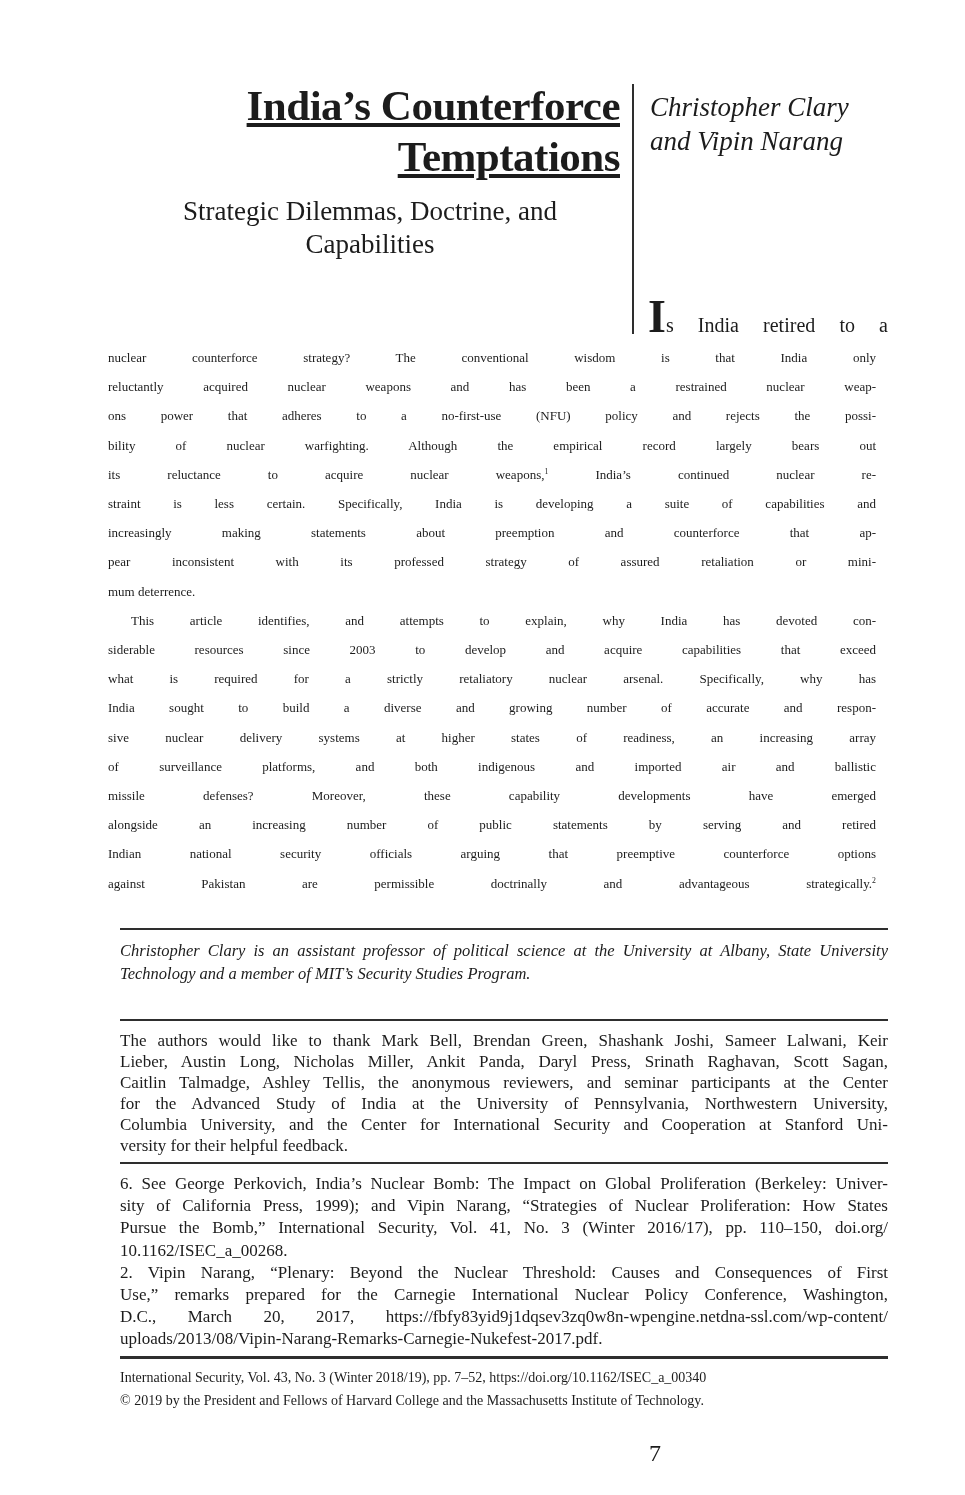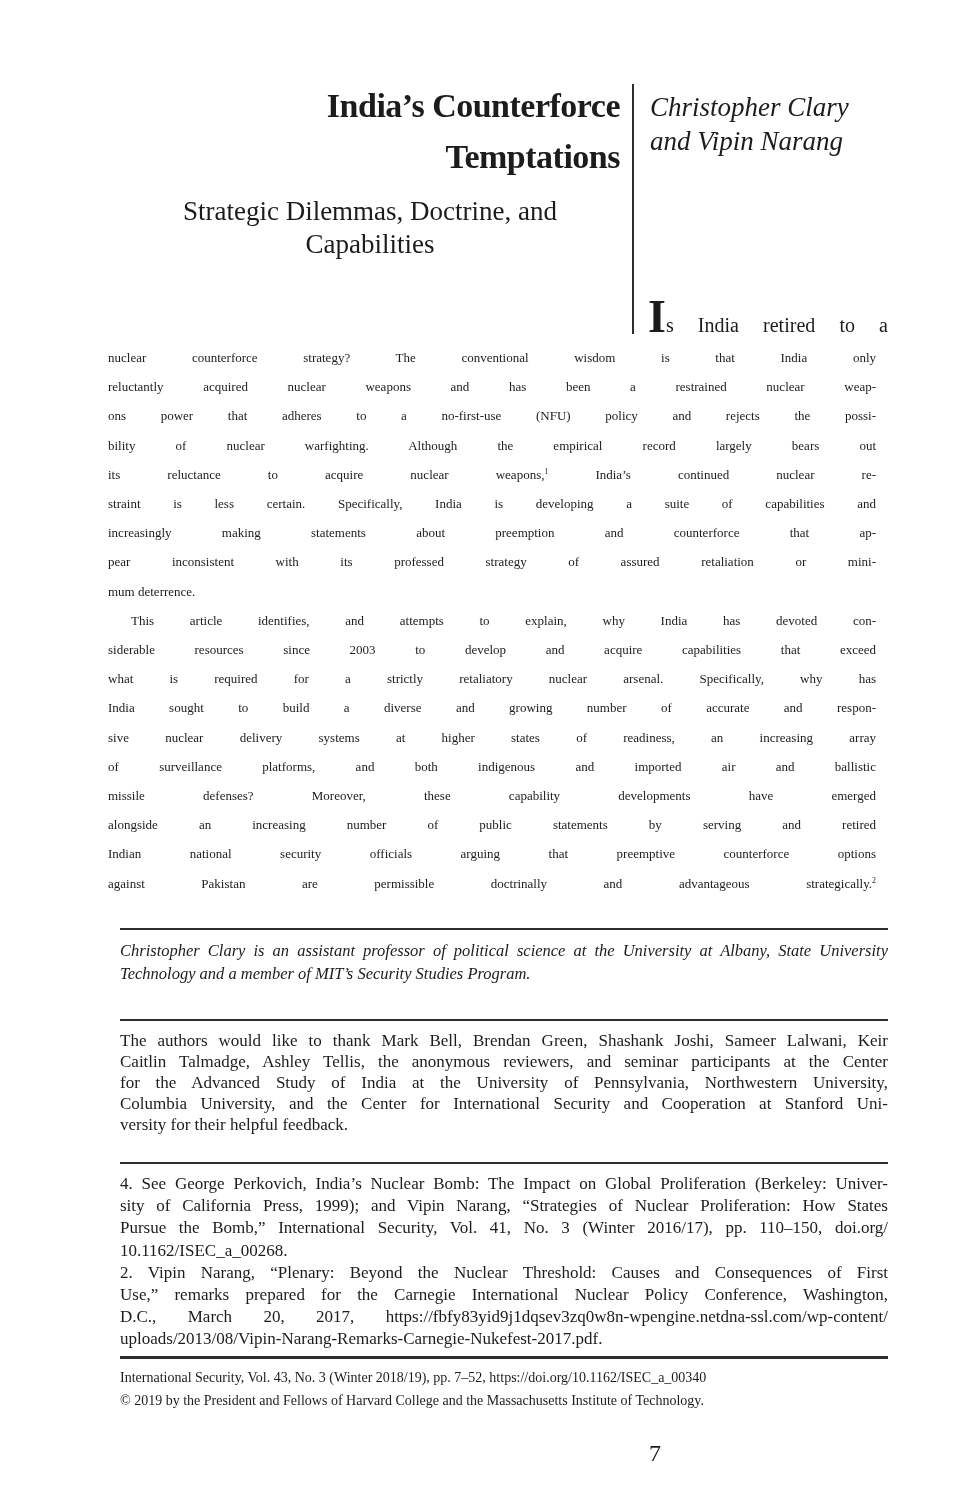--- a/index.html
+++ b/index.html
@@ -14,24 +14,25 @@
   }
 
   
   .title-block {
     position: absolute;
     left: 120px; top: 80px;
     width: 500px;
     text-align: right;
   }
   .title-line {
-    font-size: 34px;
+    font-size: 43px;
     line-height: 51px;
     font-weight: 700;
     letter-spacing: -0.5px;
+    text-decoration: underline;
   }
   .subtitle-group { margin-top: 13px; }
   .subtitle-line {
     font-size: 27px;
     line-height: 33px;
     font-weight: 400;
     text-align: center;
   }
   .divider {
     position: absolute;
@@ -192,31 +193,32 @@
 
   <div class="bio">
       <div class="tline"><span>Christopher Clary is an assistant professor of political science at the University at Albany, State University</span></div>
       <div class="tline last"><span>Technology and a member of MIT’s Security Studies Program.</span></div>
     </div>
 
   <div class="rule rule2"></div>
 
   <div class="ack">
       <div class="tline"><span>The authors would like to thank Mark Bell, Brendan Green, Shashank Joshi, Sameer Lalwani, Keir</span></div>
+      <div class="tline"><span>Lieber, Austin Long, Nicholas Miller, Ankit Panda, Daryl Press, Srinath Raghavan, Scott Sagan,</span></div>
       <div class="tline"><span>Caitlin Talmadge, Ashley Tellis, the anonymous reviewers, and seminar participants at the Center</span></div>
       <div class="tline"><span>for the Advanced Study of India at the University of Pennsylvania, Northwestern University,</span></div>
       <div class="tline"><span>Columbia University, and the Center for International Security and Cooperation at Stanford Uni-</span></div>
       <div class="tline last"><span>versity for their helpful feedback.</span></div>
     </div>
 
   <div class="rule rule3"></div>
 
   <div class="footnotes">
     <div>
-        <div class="tline"><span>4. See George Perkovich, </span><span class="it">India’s Nuclear Bomb: The Impact on Global Proliferation</span><span> (Berkeley: Univer-</span></div>
+        <div class="tline"><span>6. See George Perkovich, </span><span class="it">India’s Nuclear Bomb: The Impact on Global Proliferation</span><span> (Berkeley: Univer-</span></div>
         <div class="tline"><span>sity of California Press, 1999); and Vipin Narang, “Strategies of Nuclear Proliferation: How States</span></div>
         <div class="tline"><span>Pursue the Bomb,” </span><span class="it">International Security</span><span>, Vol. 41, No. 3 (Winter 2016/17), pp. 110–150, doi.org/</span></div>
         <div class="tline last"><span>10.1162/ISEC_a_00268.</span></div>
       </div>
     <div>
         <div class="tline"><span>2. Vipin Narang, “Plenary: Beyond the Nuclear Threshold: Causes and Consequences of First</span></div>
         <div class="tline"><span>Use,” remarks prepared for the Carnegie International Nuclear Policy Conference, Washington,</span></div>
         <div class="tline"><span>D.C., March 20, 2017, https://fbfy83yid9j1dqsev3zq0w8n-wpengine.netdna-ssl.com/wp-content/</span></div>
         <div class="tline last"><span>uploads/2013/08/Vipin-Narang-Remarks-Carnegie-Nukefest-2017.pdf.</span></div>
       </div>

